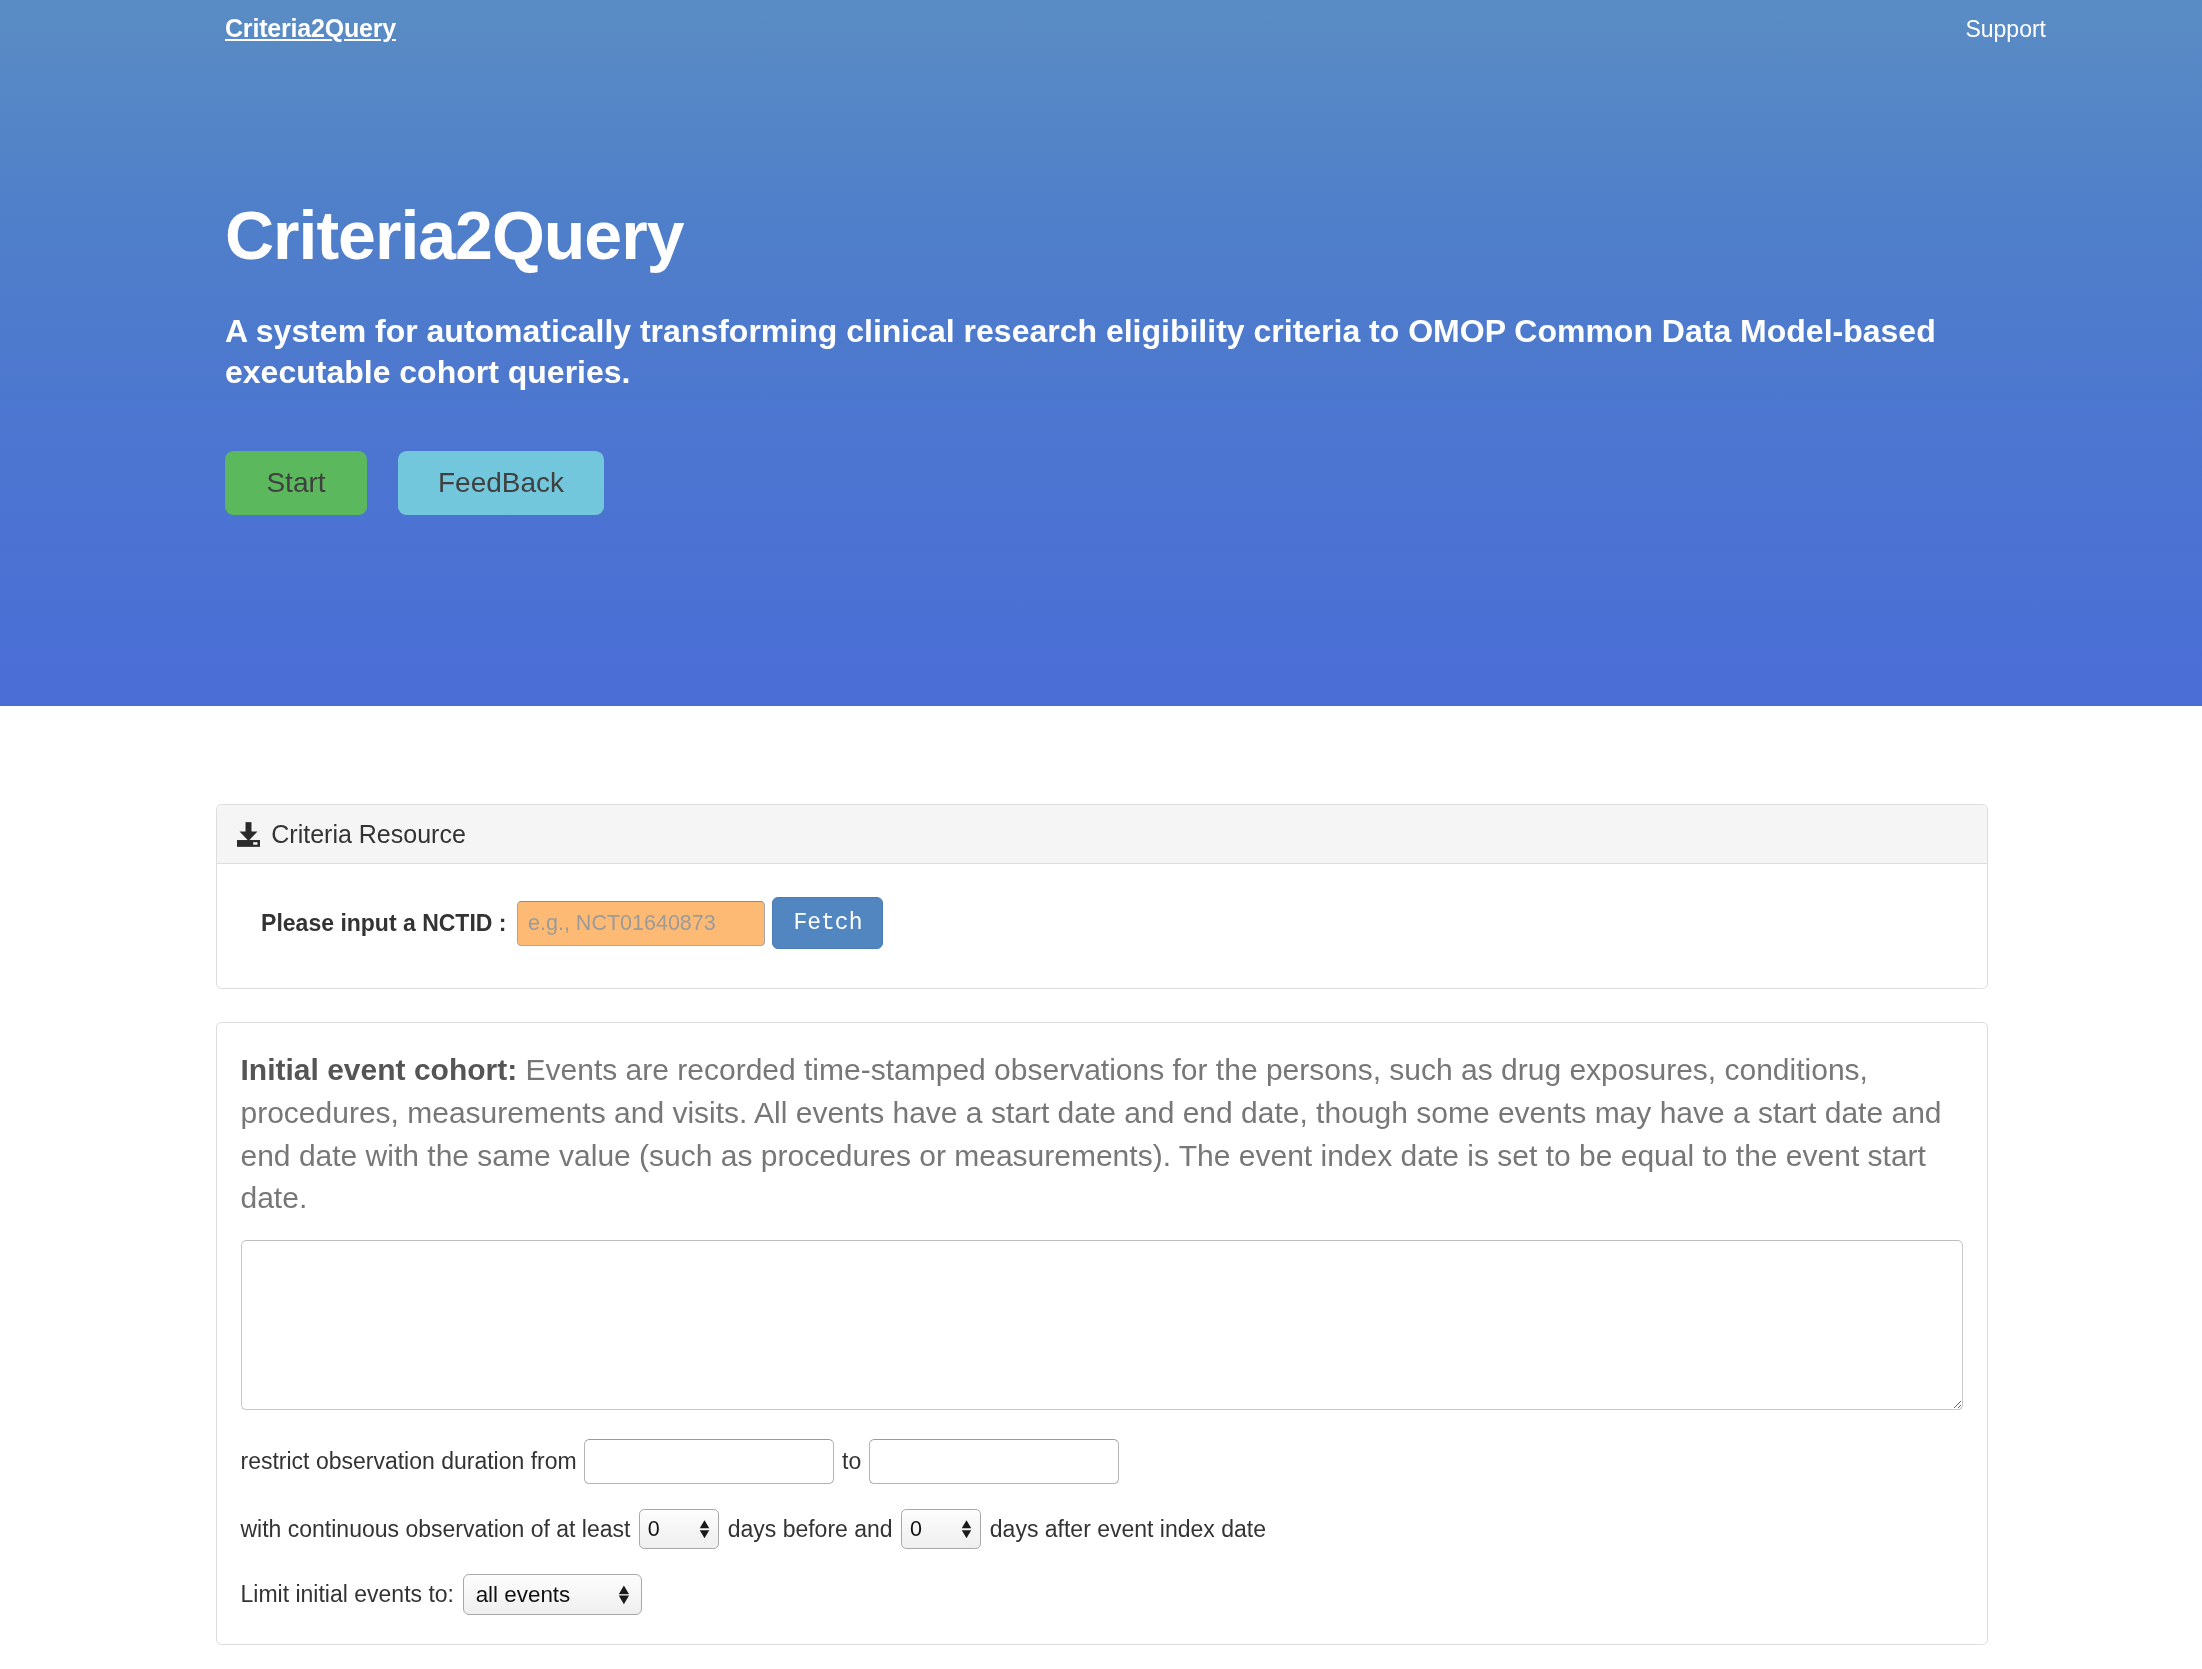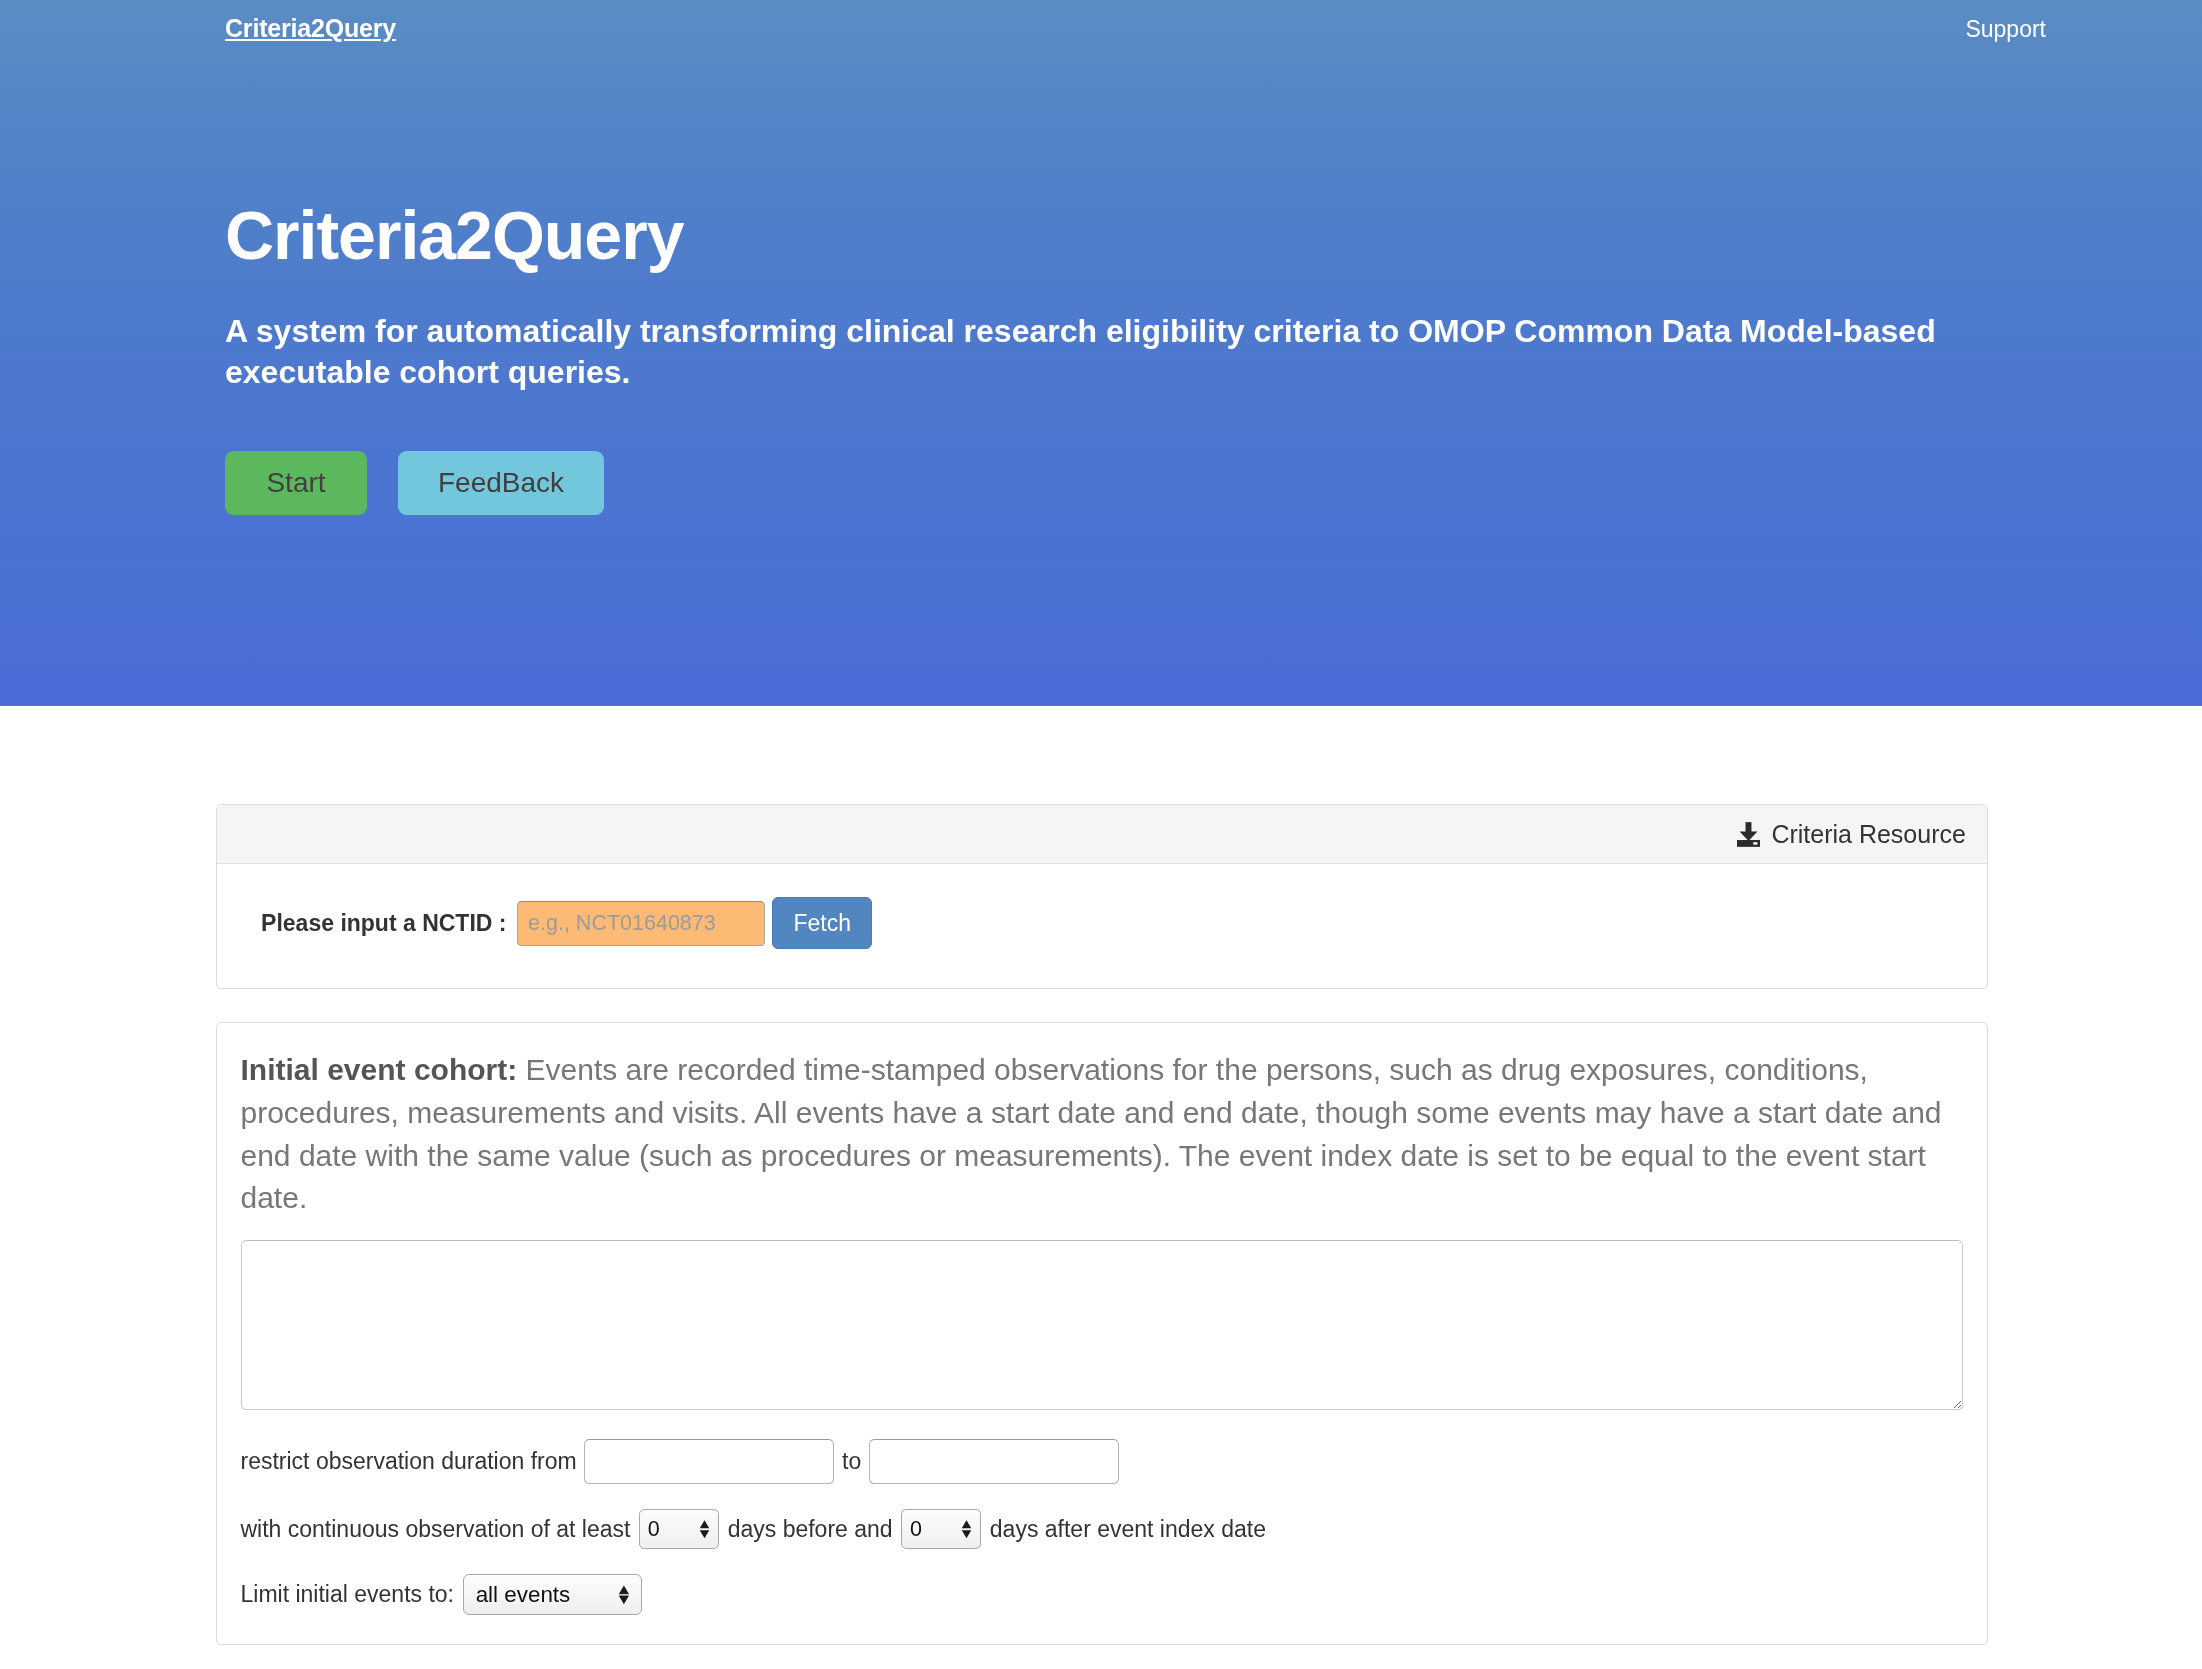--- a/index.html
+++ b/index.html
@@ -106,21 +106,20 @@
     background: #ffffff;
     margin-bottom: 33px;
   }
   .panel-heading {
     background: #f5f5f5;
     border-bottom: 0.9px solid #dddddd;
     border-radius: 4.3px 4.3px 0 0;
     padding: 17px 20.6px 16.3px 20.6px;
     display: flex;
     align-items: center;
-    justify-content: flex-end;
   }
   .panel-title {
     font-size: 25px;
     color: #333333;
     line-height: 1;
     display: flex;
     align-items: center;
     gap: 11.2px;
   }
   .panel-body { padding: 26px 24px 29px 24px; }
@@ -161,21 +160,21 @@
   .nct-input::placeholder { color: #9b9b9b; }
   .btn-fetch {
     margin-left: 7.7px;
     height: 52px;
     padding: 13px 20px;
     background: #5286c0;
     border: 0.9px solid #4a7cb4;
     border-radius: 6px;
     color: #ffffff;
     font-size: 23px;
-    font-family: Liberation Sans, sans-serif;
+    font-family: Liberation Mono, monospace;
     cursor: pointer;
     line-height: 1;
   }
 
   
   .ie-desc {
     font-size: 30px;
     line-height: 1.42;
     color: #777777;
     margin: 0 0 20.6px 0;

